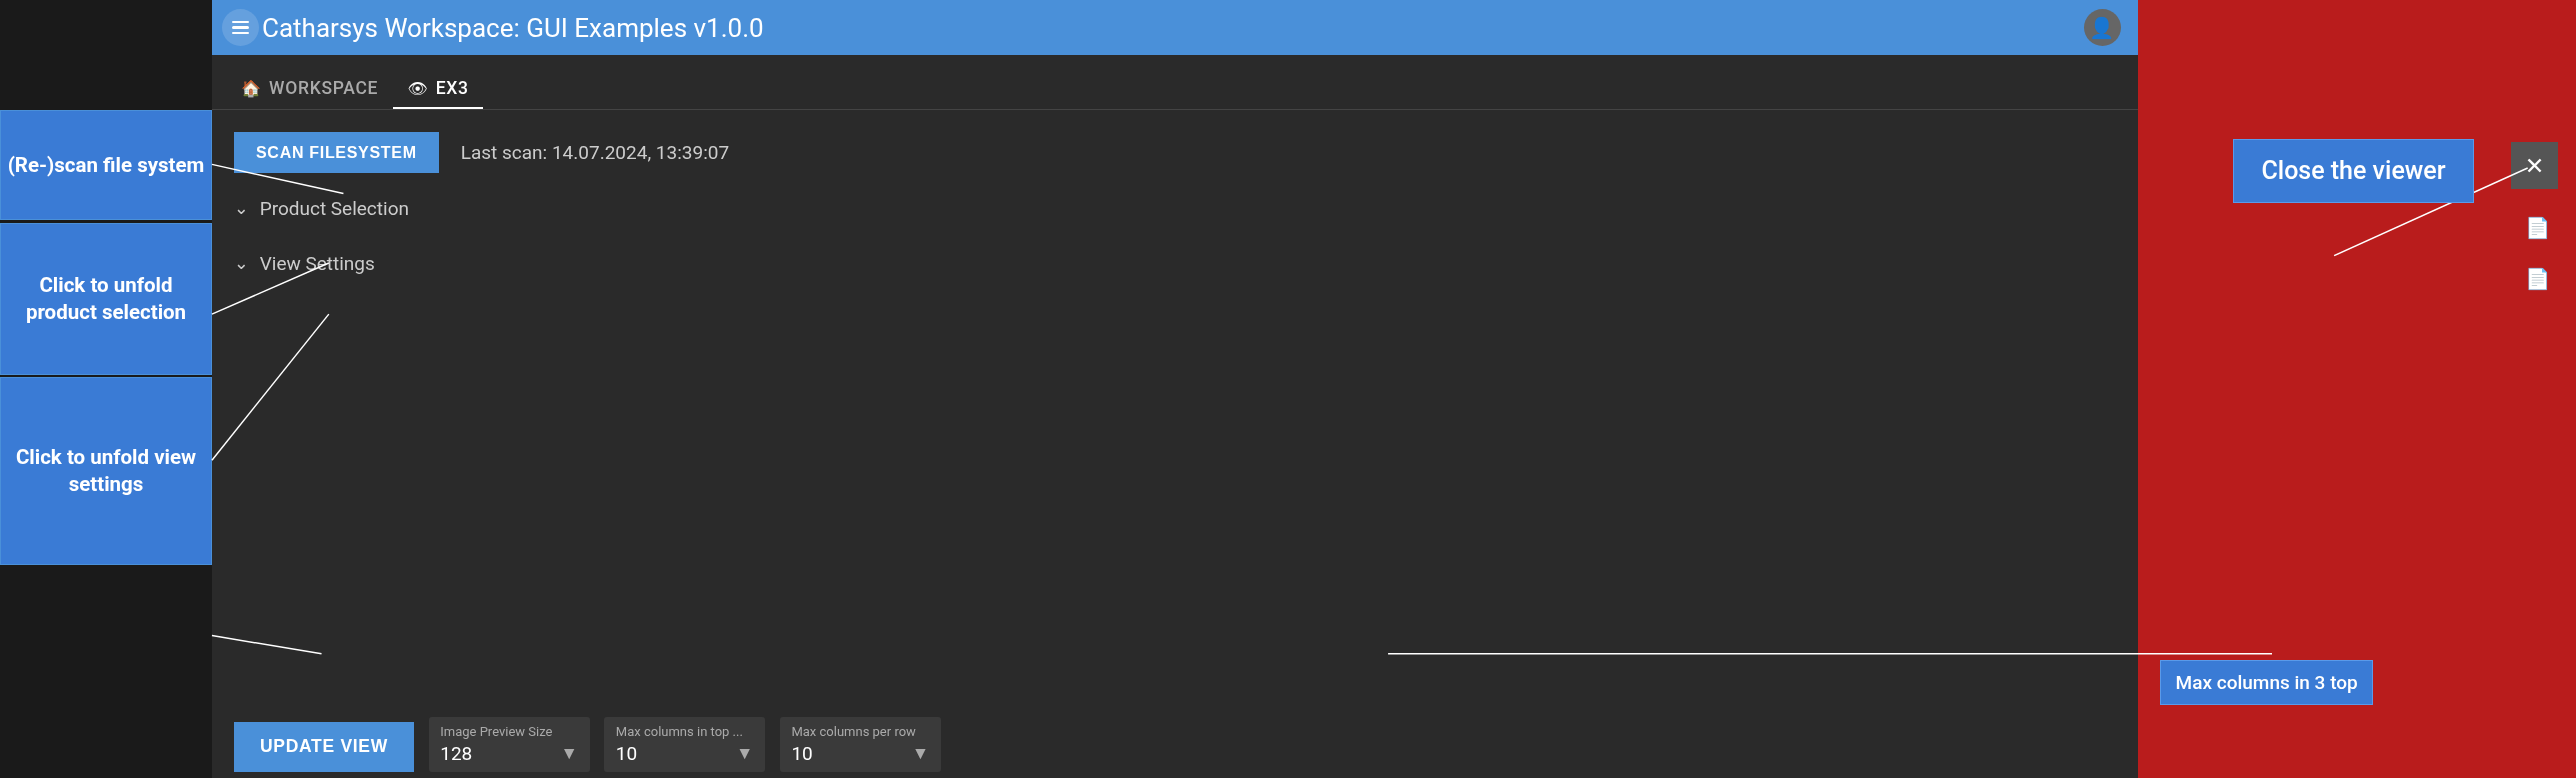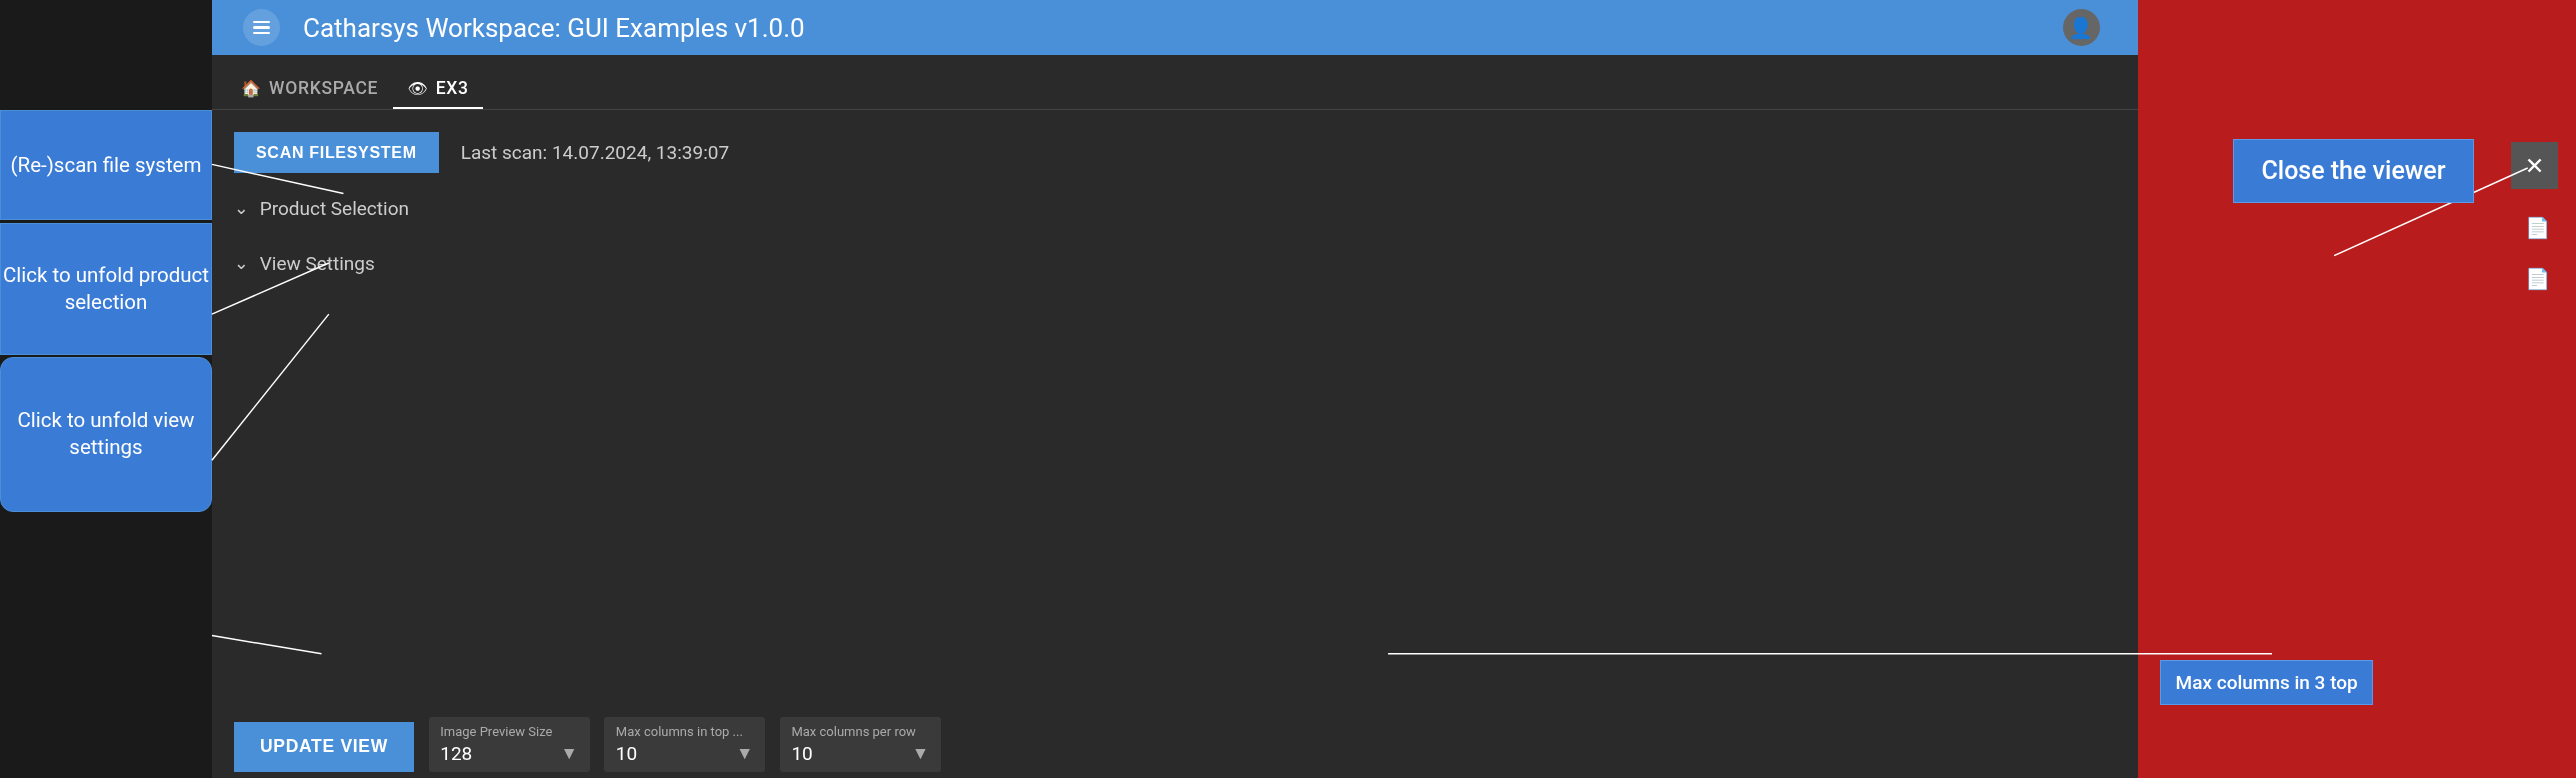--- a/index.html
+++ b/index.html
@@ -10,21 +10,21 @@
       font-family: 'Roboto', Arial, sans-serif;
       overflow: hidden;
       display: flex;
     }
 
     .annotation-box {
       border: 1.5px solid #4a90d9;
       background: #3a7bd5;
       color: white;
       font-size: 20.5px;
-      font-weight: 400;
+      font-weight: 700;
       text-align: center;
       display: flex;
       align-items: center;
       justify-content: center;
       padding: 1px;
       line-height: 1.3;
     }
 
     .annotation-box.rescan {
       height: 117px;
@@ -45,22 +45,22 @@
       height: 146px;
       margin-top: 1.5px;
     }
 
     
     .header-bar {
       height: 55px;
       background: #4a90d9;
       display: flex;
       align-items: center;
-      padding: 0 31px;
-      gap: 23px;
+      padding: 0 10px;
+      gap: 3px;
     }
 
     .hamburger-btn {
       width: 37px;
       height: 37px;
       border-radius: 50%;
       background: rgba(255,255,255,0.15);
       border: none;
       cursor: pointer;
       display: flex;
@@ -296,25 +296,25 @@
 
   <div class="left-panel">
     <div class="left-spacer-top"></div>
 
     <div style="height:55px;"></div>
 
     <div class="annotation-box rescan" style="margin-top:0; height:110px; margin-bottom:1.5px;">
       <span>(Re-)scan file system</span>
     </div>
 
-    <div class="annotation-box product-selection" style="margin-top:1.5px; height:132px;">
+    <div class="annotation-box product-selection" style="margin-top:1.5px; height:152px;">
       <span>Click to unfold product selection</span>
     </div>
 
-    <div class="annotation-box view-settings" style="margin-top:1.5px; height:155px;border-radius:13px;">
+    <div class="annotation-box view-settings" style="margin-top:1.5px; height:188px;">
       <span>Click to unfold view settings</span>
     </div>
 
   </div>
 
   <div class="workspace-wrapper">
 
     <div class="header-bar">
       <button class="hamburger-btn">
         <div class="hamburger-icon">

